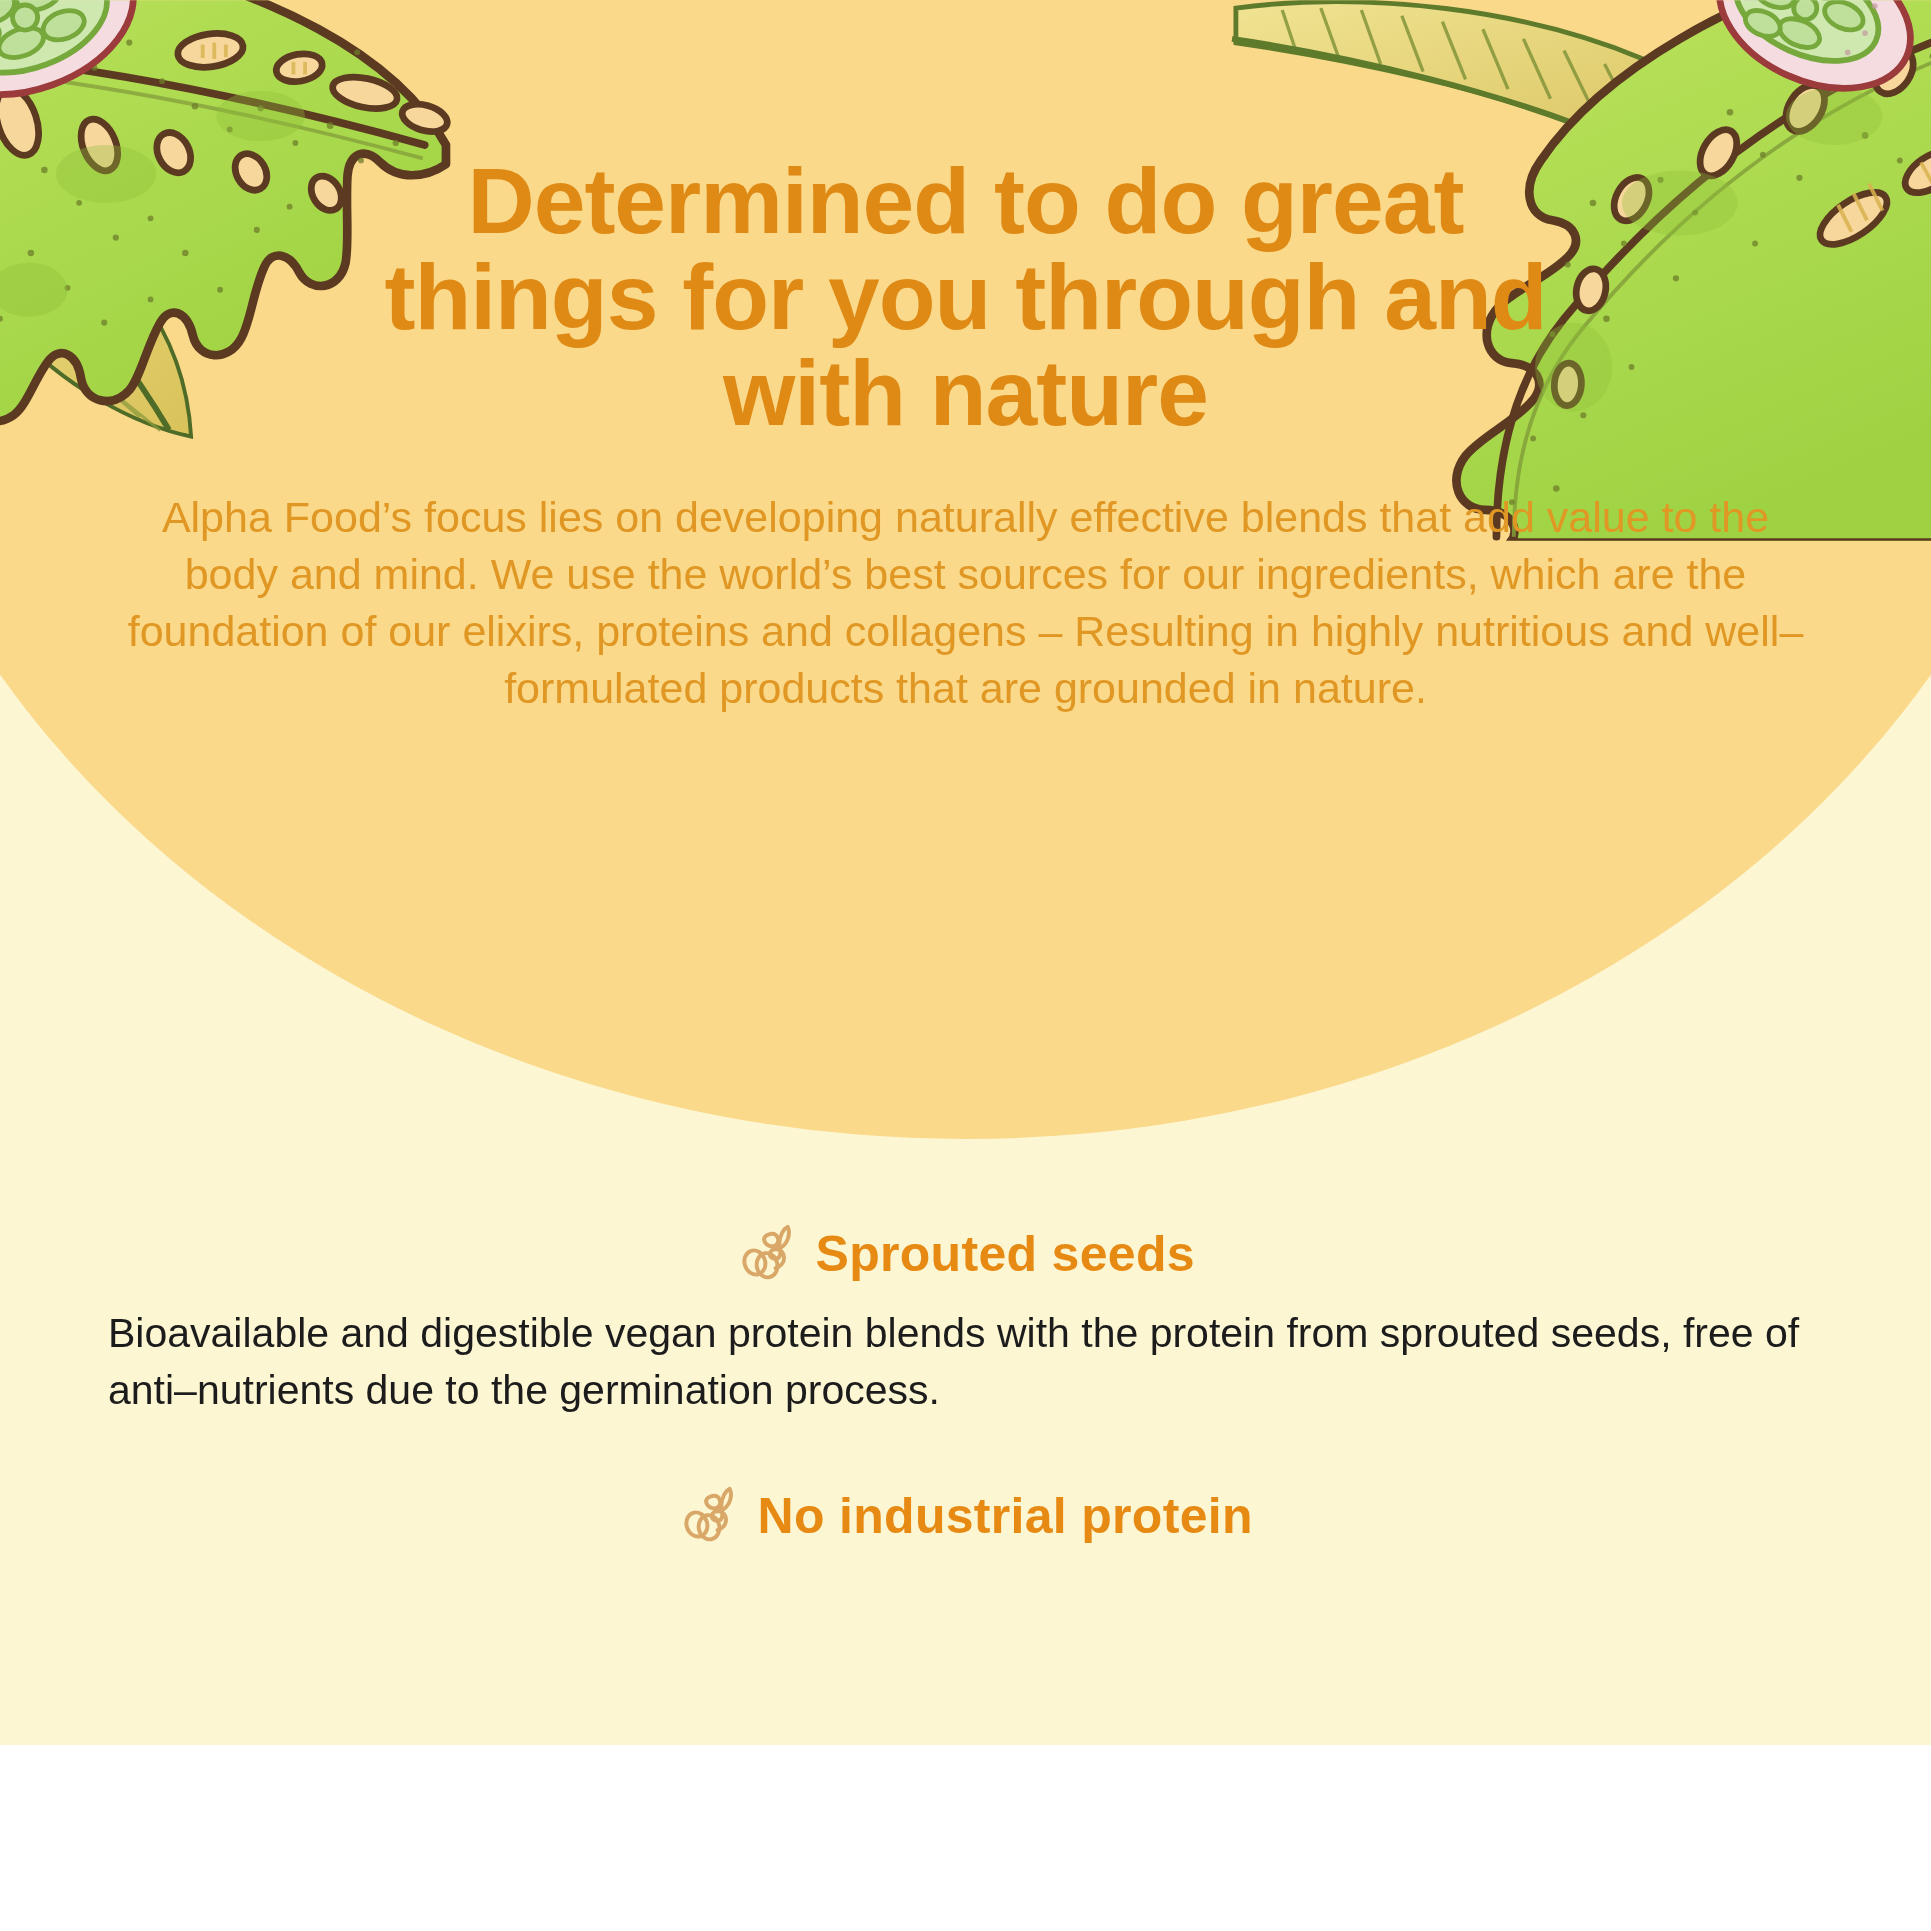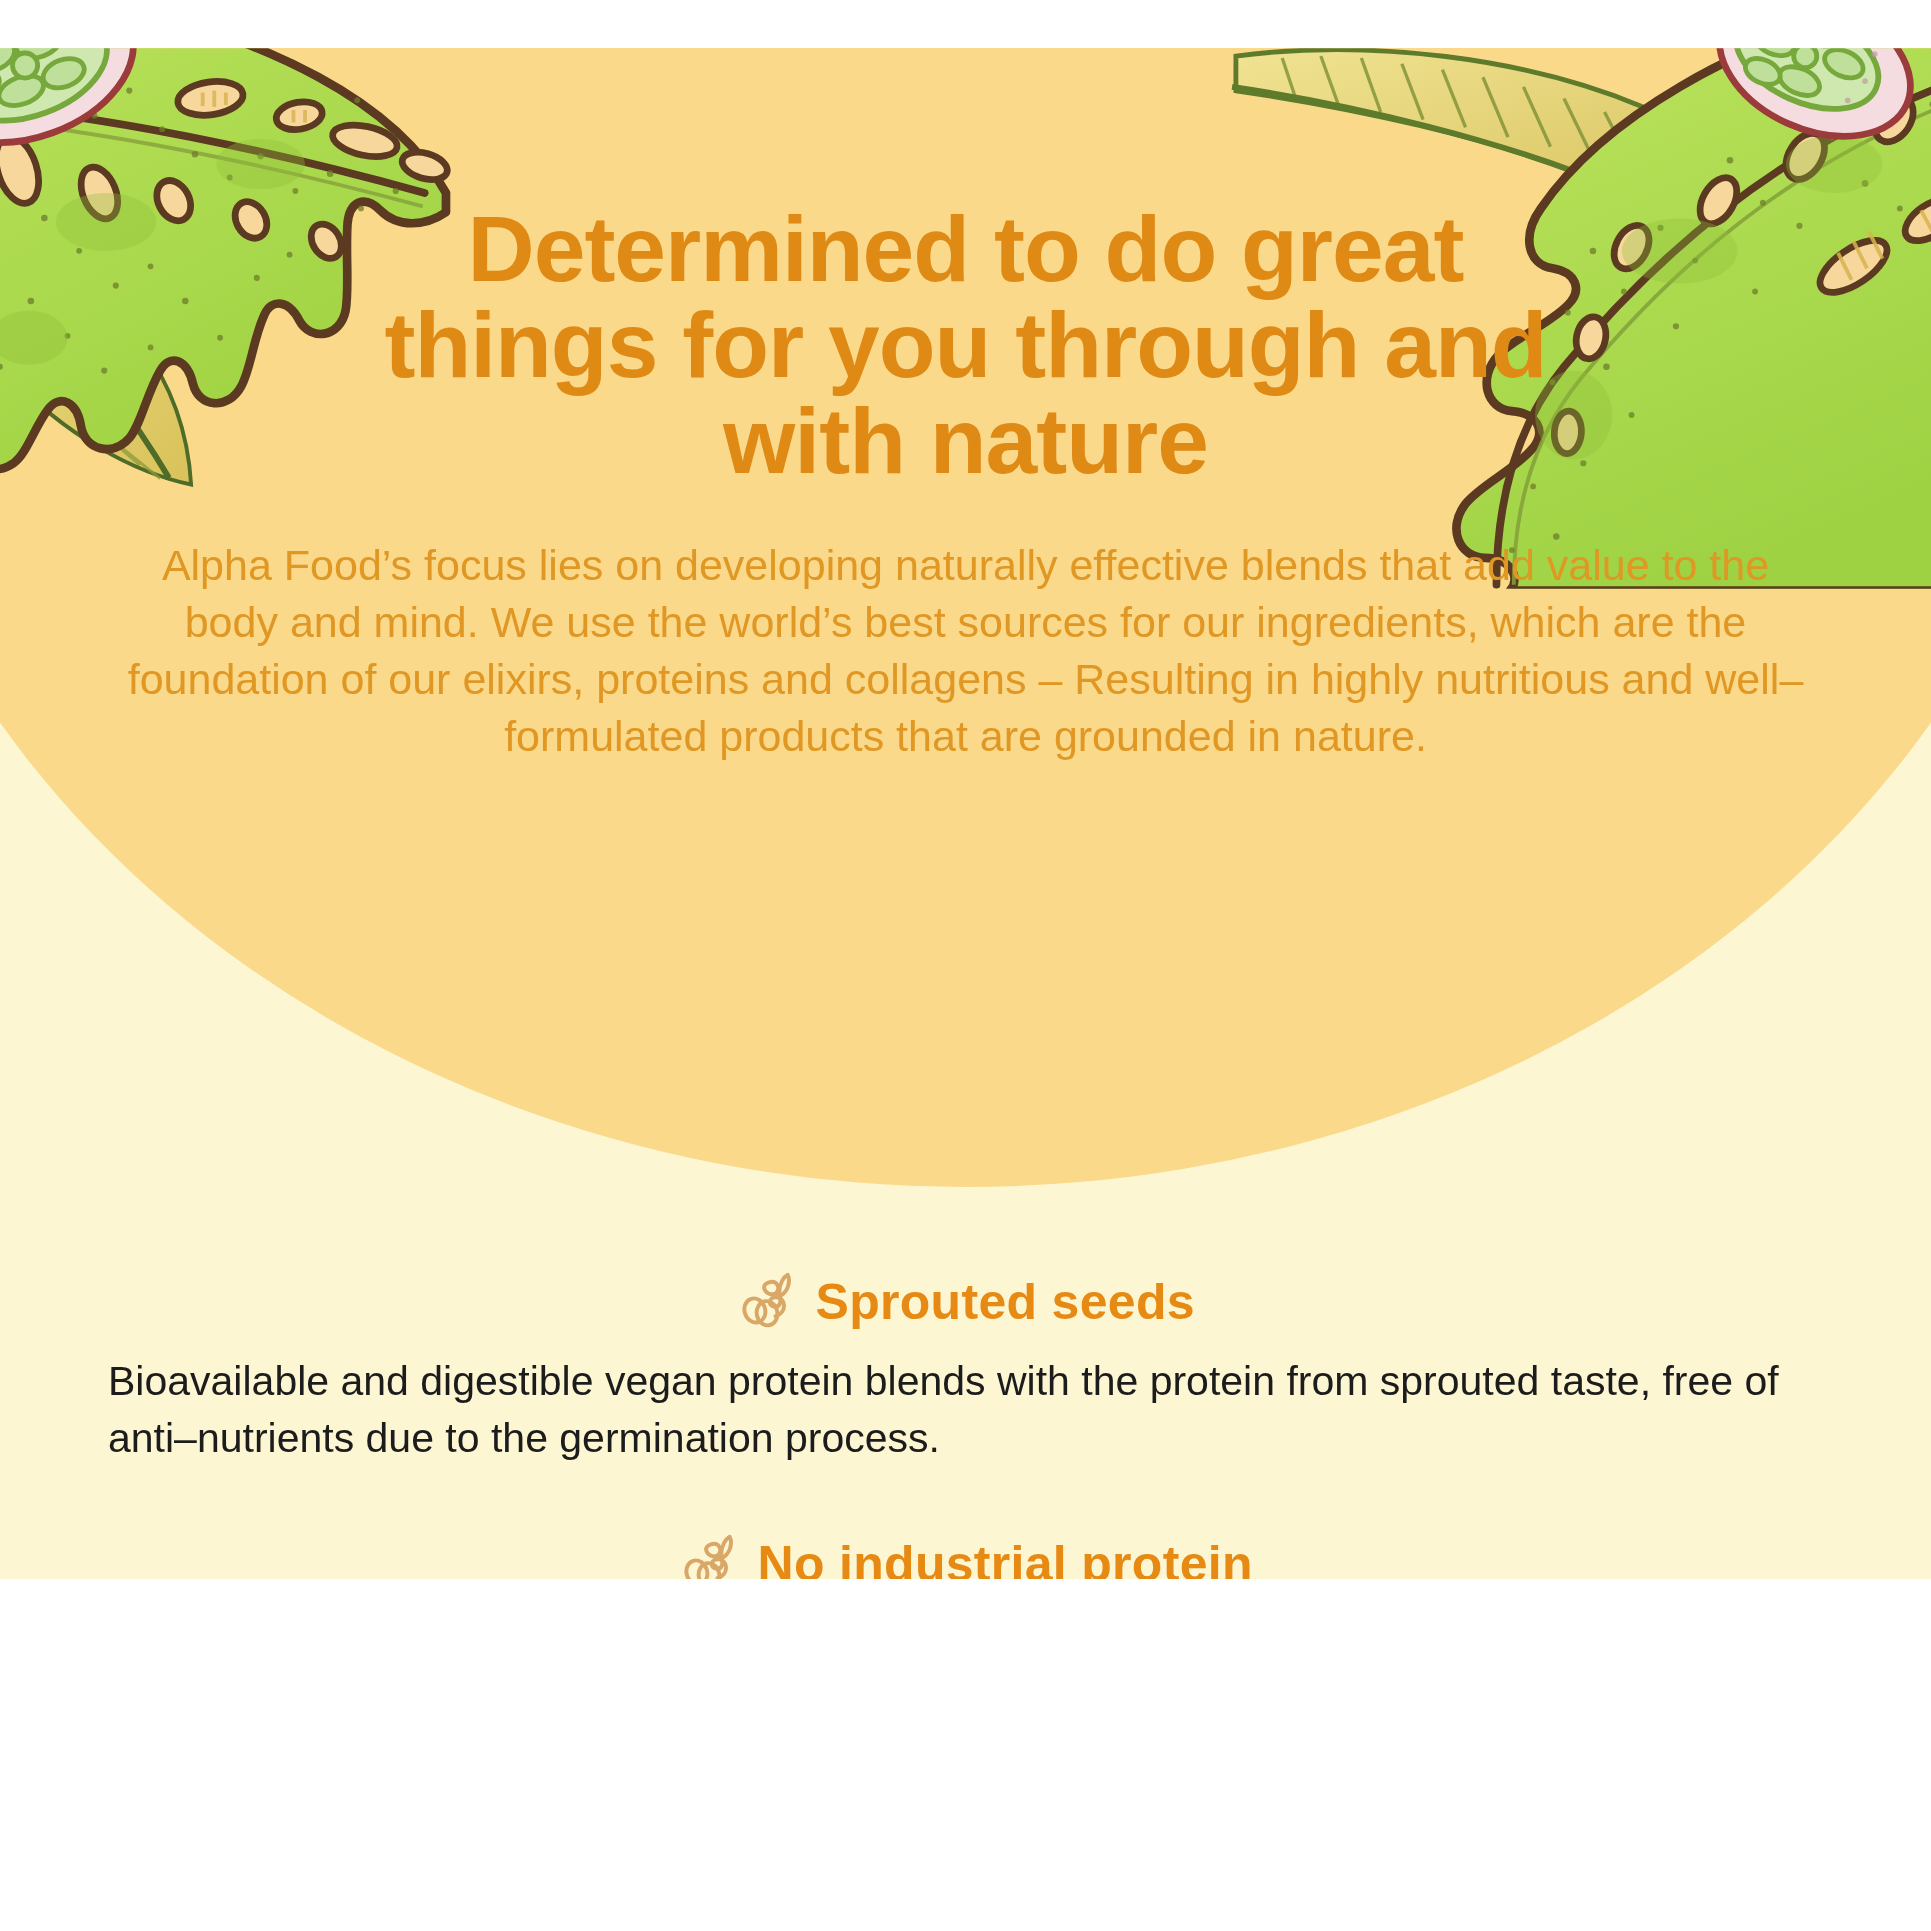--- a/index.html
+++ b/index.html
@@ -3,24 +3,23 @@
 <meta charset="utf-8">
 <style>
   * { margin:0; padding:0; box-sizing:border-box; }
   html, body {
     width:1931px; height:1931px;
     overflow:hidden;
     font-family:"Liberation Sans", sans-serif;
   }
   #page {
     position:relative;
-    width:1931px; height:1531px;
+    width:1931px; height:1745px;
     background:#FDF6D3;
     overflow:hidden;
-    margin-top:48px;
   }
   
   #hero-oval {
     position:absolute;
     left:-164px;
     top:-792px;
     width:2259px;
     height:1931px;
     background:#FAD98A;
     border-radius:50% / 50%;
@@ -365,21 +364,21 @@
           <g fill="none" stroke="#D9A868" stroke-width="4.2" stroke-linecap="round" stroke-linejoin="round">
             <ellipse cx="18" cy="41" rx="11" ry="13" transform="rotate(-18 18 41)"></ellipse>
             <ellipse cx="31" cy="44" rx="11" ry="13" transform="rotate(-10 31 44)"></ellipse>
             <path d="M40,47 C52,44 52,28 41,27 C33,26 31,36 39,37 C46,38 47,29 42,24"></path>
             <path d="M36,24 C28,22 24,14 33,11 C42,8 46,18 40,23 Z"></path>
             <path d="M44,22 C44,12 49,5 53,3 C56,9 54,20 46,25"></path>
           </g>
         </svg>
         <span class="feature-title">Sprouted seeds</span>
       </div>
-      <p class="feature-body">Bioavailable and digestible vegan protein blends with the protein from sprouted taste, free of anti–nutrients due to the germination process.</p>
+      <p class="feature-body">Bioavailable and digestible vegan protein blends with the protein from sprouted seeds, free of anti–nutrients due to the germination process.</p>
     </div>
 
     <div class="feature">
       <div class="feature-head">
         <svg class="sprout-icon" viewBox="0 0 64 64">
           <g fill="none" stroke="#D9A868" stroke-width="4.2" stroke-linecap="round" stroke-linejoin="round">
             <ellipse cx="18" cy="41" rx="11" ry="13" transform="rotate(-18 18 41)"></ellipse>
             <ellipse cx="31" cy="44" rx="11" ry="13" transform="rotate(-10 31 44)"></ellipse>
             <path d="M40,47 C52,44 52,28 41,27 C33,26 31,36 39,37 C46,38 47,29 42,24"></path>
             <path d="M36,24 C28,22 24,14 33,11 C42,8 46,18 40,23 Z"></path>

